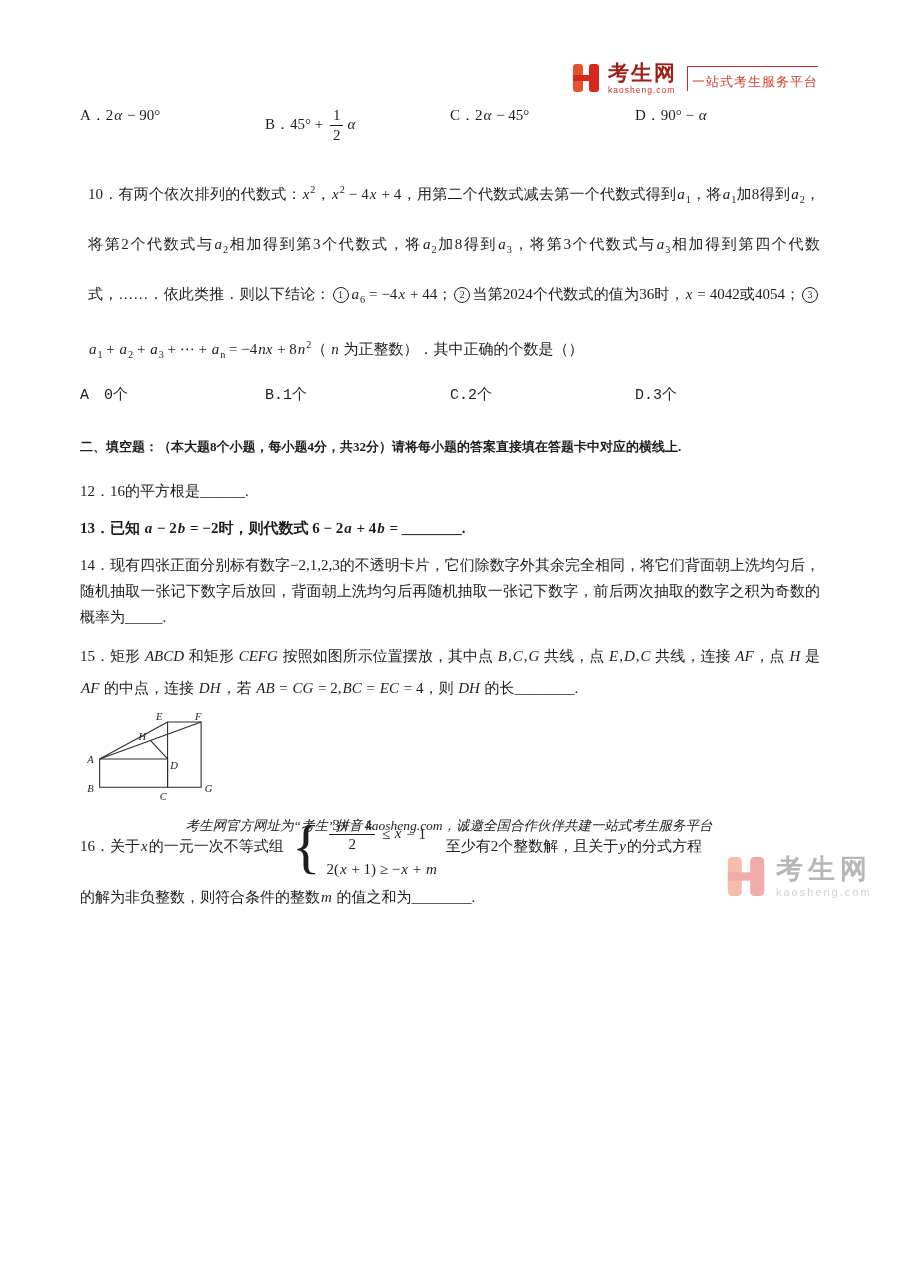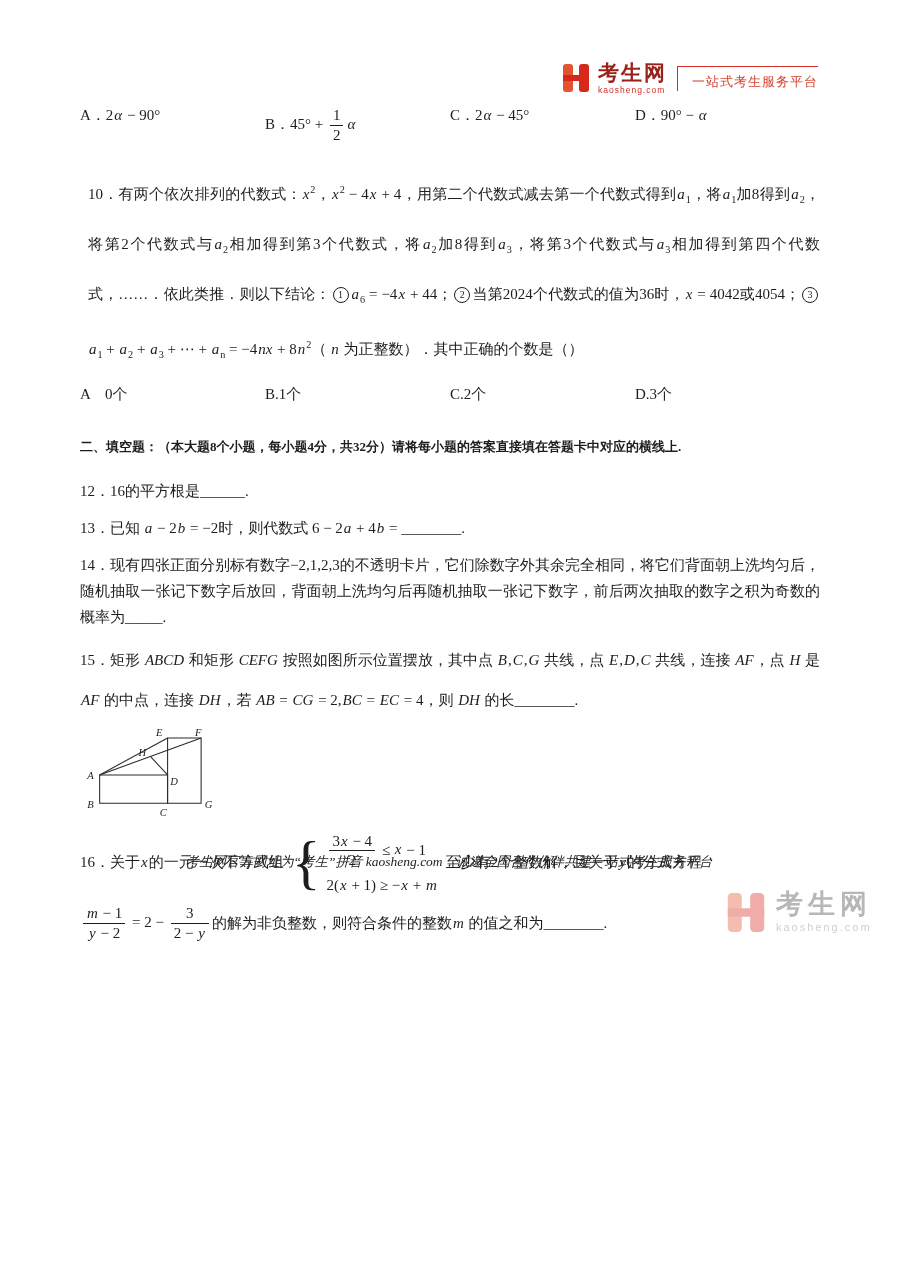--- a/index.html
+++ b/index.html
@@ -5,34 +5,34 @@
   html,body{margin:0;padding:0;width:900px;height:1272px;background:#fff;overflow:hidden;}
   body{font-family:"Liberation Serif","DejaVu Serif",serif;color:#1d1d1d;font-size:15px;position:relative;}
   .page{padding:106px 80px 0 80px;position:relative;}
 
   
   .brandbar{position:absolute;top:62px;right:82px;display:flex;align-items:center;}
   .mark{display:block;}
   .brandcol{margin-left:7px;display:flex;flex-direction:column;line-height:1;}
   .brandname{font-size:21px;font-weight:bold;color:#9a2019;font-family:"Liberation Sans",sans-serif;letter-spacing:2px;}
   .branddomain{font-size:8.5px;color:#cf2e24;margin-top:3px;letter-spacing:1px;font-family:"Liberation Sans",sans-serif;}
-  .tagline{margin-left:10px;padding:6px 0 0 14px;border-left:1px solid #cf2e24;border-top:1px solid #cf2e24;color:#d3402e;font-size:13px;letter-spacing:1px;}
+  .tagline{margin-left:10px;padding:6px 0 0 4px;border-left:1px solid #cf2e24;border-top:1px solid #cf2e24;color:#d3402e;font-size:13px;letter-spacing:1px;}
 
   i{font-family:"Liberation Serif",serif;font-style:italic;padding:0 1px;}
   sup{font-size:0.68em;} sub{font-size:0.68em;}
 
   .optrow{display:flex;margin:0 0 22px 0;}
   .optrow .opt{width:185px;}
   .q10{line-height:45px;margin:0 0 8px 8px;text-align:justify;}
-  .optrow2{display:flex;margin:0 0 26px 0;}
+  .optrow2{display:flex;margin:0 0 26px 0;font-family:Liberation Mono, monospace;}
   .optrow2 .opt{width:185px;}
   .sechead{font-weight:bold;font-size:13px;line-height:34px;margin:0 0 14px 0;text-align:justify;}
   .qp{line-height:26px;margin:0 0 9px 0;text-align:justify;}
-  .q13{line-height:30px;}
-  .q15{line-height:40px;margin-top:10px;}
+  .q13{line-height:30px;font-weight:bold;}
+  .q15{line-height:32px;margin-top:10px;}
   .fig{margin:2px 0 4px 2px;display:block;}
   .fig text{font-size:12px;font-style:italic;font-family:"Liberation Serif",serif;fill:#1d1d1d;}
 
   .mrow{display:flex;align-items:center;margin:4px 0 10px 0;white-space:nowrap;}
   .system{display:inline-flex;align-items:center;margin:0 8px;}
   .brace{font-size:60px;font-weight:400;line-height:0.85;font-family:"Liberation Serif",serif;}
   .sysrows{display:inline-flex;flex-direction:column;gap:7px;margin-left:6px;}
   .frac{display:inline-flex;flex-direction:column;text-align:center;vertical-align:middle;line-height:1.25;margin:0 3px;}
   .fn{border-bottom:1px solid #1d1d1d;padding:0 3px;display:block;}
   .fd{padding:0 3px;display:block;}
@@ -116,27 +116,20 @@
               <span class="fn">3<i>x</i> − 4</span>
               <span class="fd">2</span>
             </span> ≤ <i>x</i> − 1</span>
         <span class="sysrow">2(<i>x</i> + 1) ≥ −<i>x</i> + <i>m</i></span>
       </span>
     </span>
     <span>至少有2个整数解，且关于<i>y</i>的分式方程</span>
   </div>
 
   <div class="mrow">
-    <span><span class="frac">
-          <span class="fn"><i>m</i> − 1</span>
-          <span class="fd"><i>y</i> − 2</span>
-        </span> = 2 − <span class="frac">
-          <span class="fn">3</span>
-          <span class="fd">2 − <i>y</i></span>
-        </span></span>
     <span>的解为非负整数，则符合条件的整数<i>m</i> 的值之和为________.</span>
   </div>
 
 
   <div class="footer">考生网官方网址为“考生”拼音 kaosheng.com，诚邀全国合作伙伴共建一站式考生服务平台</div>
 
   <div class="watermark">
     <svg width="42" height="45" viewBox="0 0 30 32" opacity="0.45">
       <rect x="2" y="2" width="10" height="28" rx="3" fill="#e2542f"></rect>
       <rect x="18" y="2" width="10" height="28" rx="3" fill="#d8281e"></rect>

